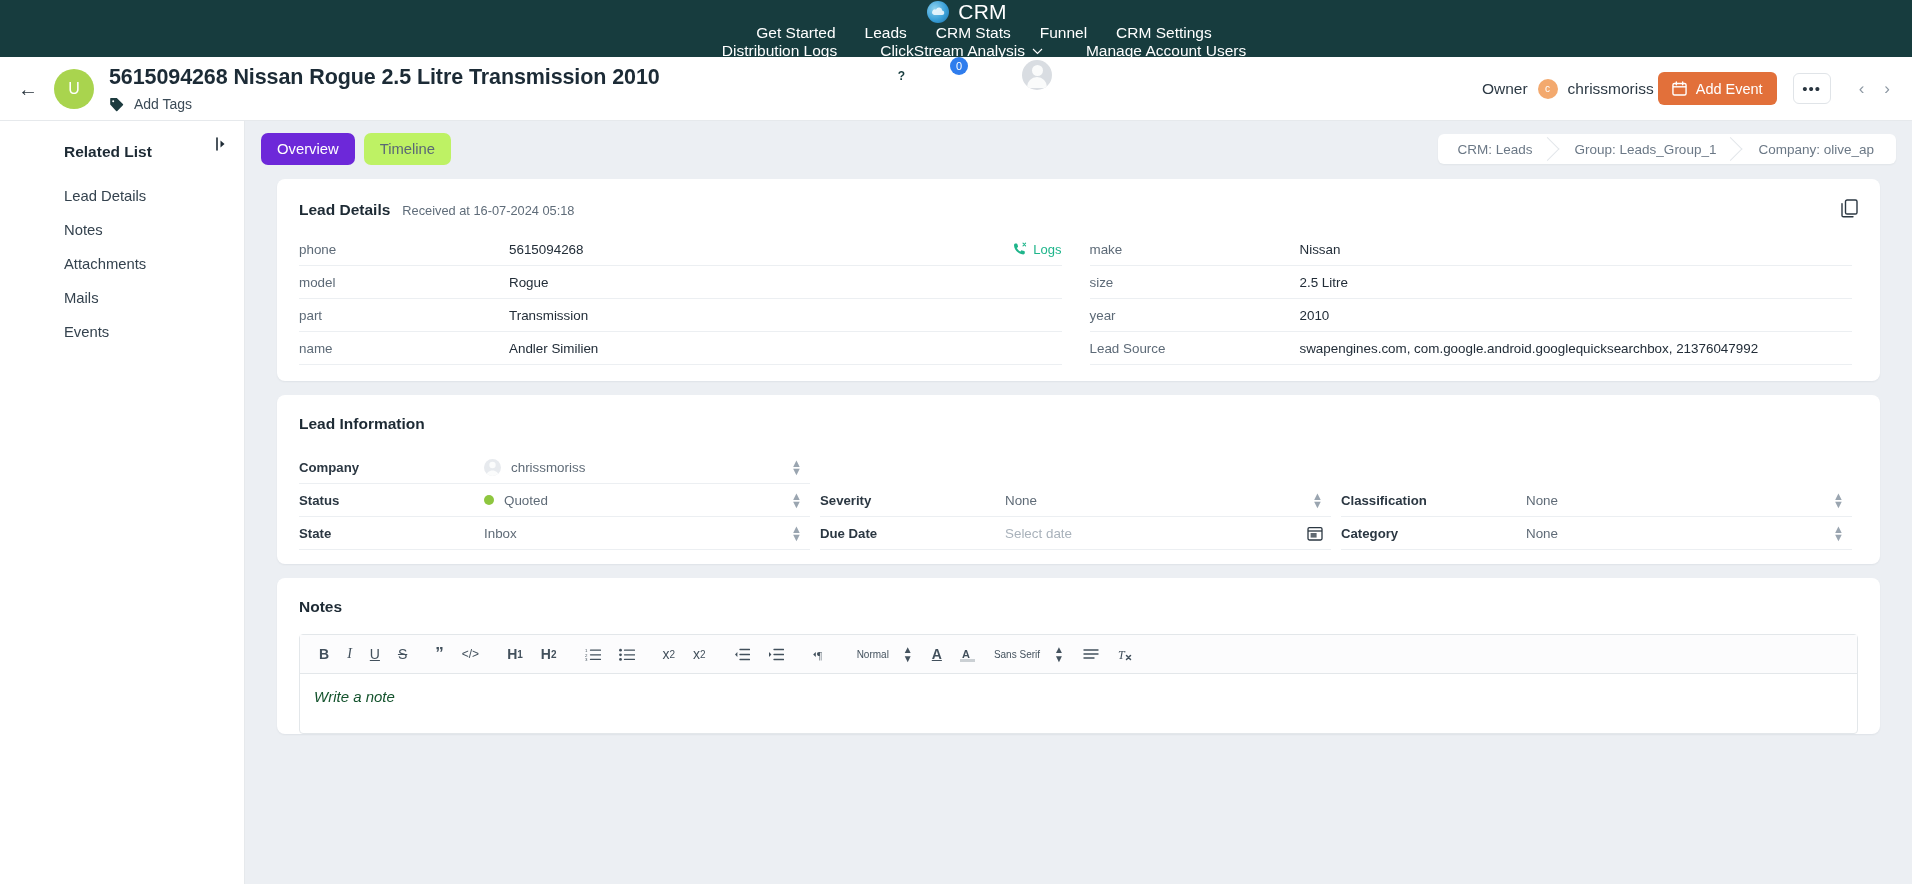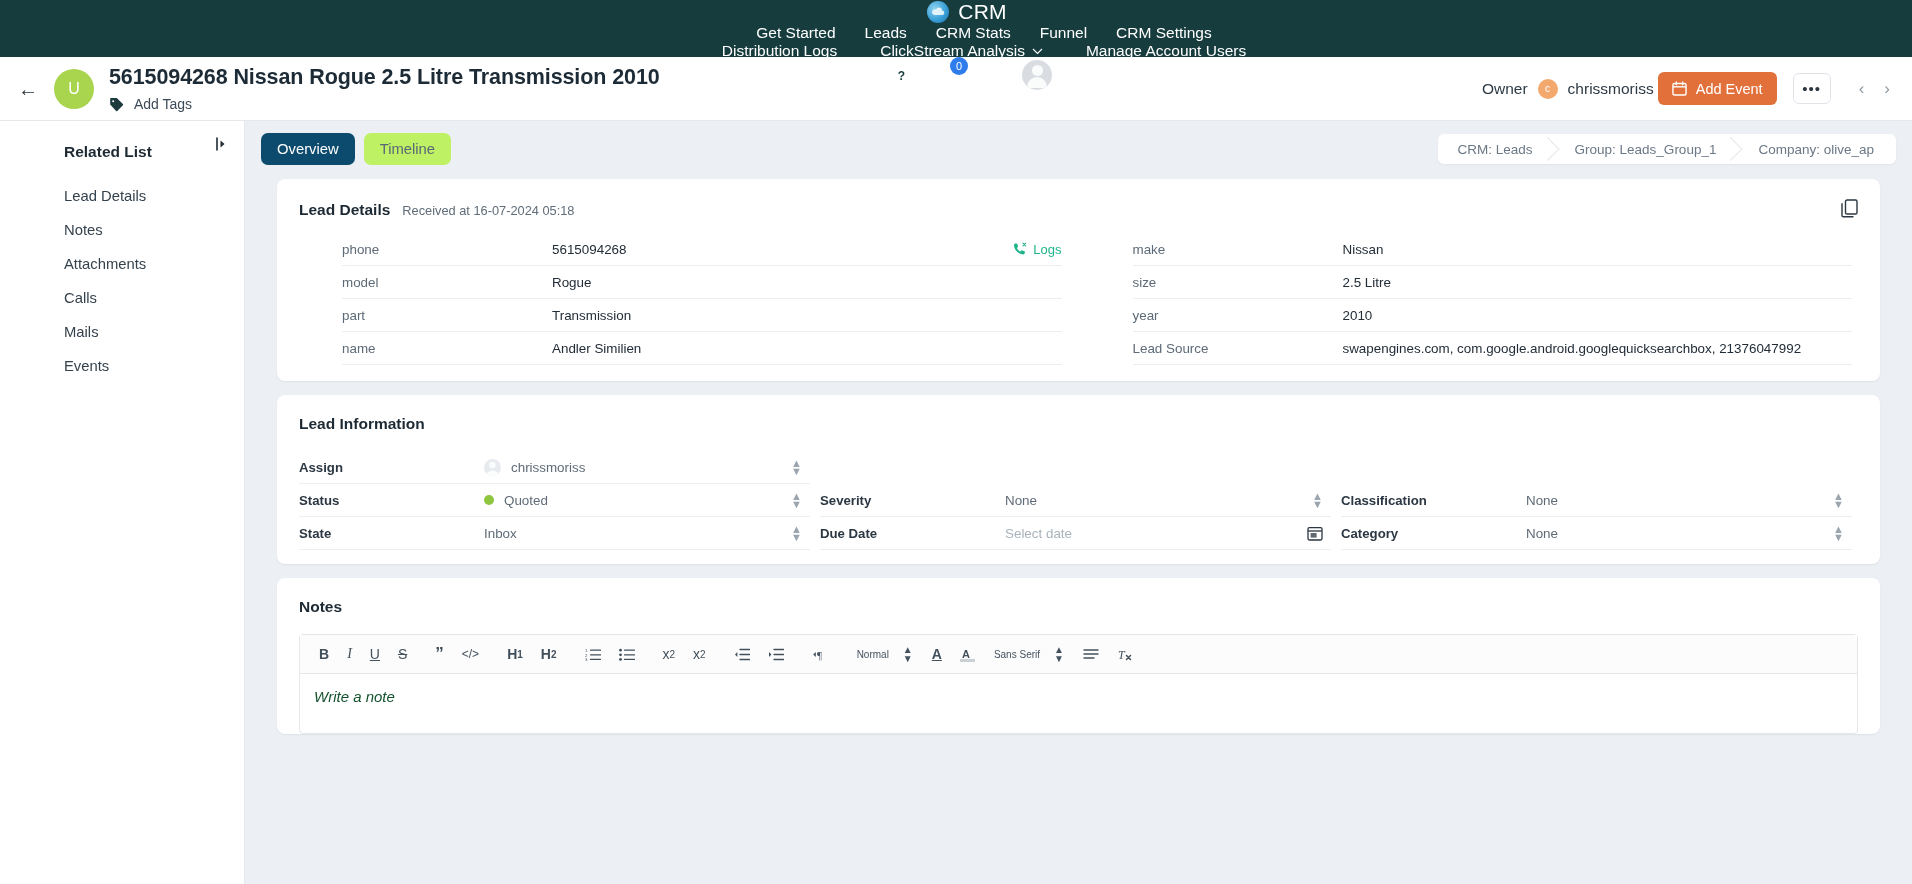--- a/index.html
+++ b/index.html
@@ -109,21 +109,21 @@
 
   
   .main {
     flex: 1; background: #eceff3; padding: 12px 16px 0 16px; overflow: hidden;
   }
   .main-top { display:flex; align-items:center; margin-bottom: 14px; }
   .tabs { display:flex; gap: 9px; }
   .tab {
     font-size: 14.8px; padding: 8px 16px; border-radius: 7px; cursor: pointer;
   }
-  .tab.active { background: #0c4a6e; color: #ffffff; border-radius: 7px; }
+  .tab.active { background: #6d28d9; color: #ffffff; border-radius: 7px; }
   .tab.inactive { background: #bef264; color: #5a6875; }
   .main-top-spacer { flex: 1; }
   .breadcrumb {
     background: #fff; border-radius: 6px; display:flex; align-items:stretch;
     height: 30px; overflow:hidden; box-shadow: 0 1px 2px rgba(20,30,40,.05);
   }
   .crumb {
     display:flex; align-items:center; font-size: 13.5px; color: #6b7886;
     padding: 0 22px 0 20px; position: relative; cursor: pointer; white-space: nowrap;
   }
@@ -138,21 +138,21 @@
     background: #fff; border-radius: 8px; margin-bottom: 14px;
     box-shadow: 0 1px 2px rgba(25,35,45,.06); position: relative;
   }
   .card-lead { padding: 22px 28px 16px 22px; margin: 0 16px 14px 16px; }
   .card-title { font-size: 15.5px; font-weight: 700; color: #1d2a34; }
   .card-head-row { display:flex; align-items:baseline; gap: 12px; margin-bottom: 14px; }
   .received { font-size: 12.8px; color: #5f6c79; }
   .copy-btn { position:absolute; top: 20px; right: 22px; cursor:pointer; color:#2b3742; }
 
   .detail-grid { display:flex; gap: 28px; }
-  .detail-col { flex: 1; margin-left: 43px; }
+  .detail-col { flex: 1; }
   .detail-row {
     display:flex; align-items:center; border-bottom: 1px solid #eceff2;
     height: 33px; font-size: 13.4px;
   }
   .detail-row:last-child { border-bottom: 1px solid #eceff2; }
   .detail-key { width: 210px; color: #5d6a77; flex: 0 0 210px; }
   .detail-val { color: #222d38; flex: 1; }
   .call-link { color: #1fb58b; font-size: 13px; display:flex; align-items:center; gap:6px; cursor:pointer; }
 
   
@@ -295,21 +295,20 @@
     <div class="sidebar-title">Related List</div>
     <span class="collapse-handle">
       <svg width="10" height="14" viewBox="0 0 10 14">
           <path d="M1 1v12" stroke="#1d2a34" stroke-width="1.6" stroke-linecap="round"></path>
           <path d="M4.5 3.5l4 3.5-4 3.5z" fill="#1d2a34"></path>
         </svg>
     </span>
     <div class="sidebar-item">Lead Details</div>
     <div class="sidebar-item">Notes</div>
     <div class="sidebar-item">Attachments</div>
-    <div class="sidebar-item">Calls</div>
     <div class="sidebar-item">Mails</div>
     <div class="sidebar-item">Events</div>
   </div>
 
   <div class="main">
 
     <div class="main-top">
       <div class="tabs">
         <div class="tab active">Overview</div>
         <div class="tab inactive">Timeline</div>
@@ -380,21 +379,21 @@
         </div>
       </div>
     </div>
 
     <div class="card card-info">
       <div class="card-title">Lead Information</div>
       <div class="info-grid">
 
         <div class="info-col">
           <div class="info-row">
-            <span class="info-key">Assign</span>
+            <span class="info-key">Company</span>
             <span class="info-ctl">
               <span class="mini-avatar">
                 <svg width="17" height="17" viewBox="0 0 17 17">
                     <circle cx="8.5" cy="6" r="3.2" fill="#fbfcfc"></circle>
                     <path d="M2.4 17c0-3.4 2.7-5.6 6.1-5.6s6.1 2.2 6.1 5.6z" fill="#fbfcfc"></path>
                   </svg>
               </span>
               <span class="val">chrissmoriss</span>
               <span class="stepper">▲<br>▼</span>
             </span>

